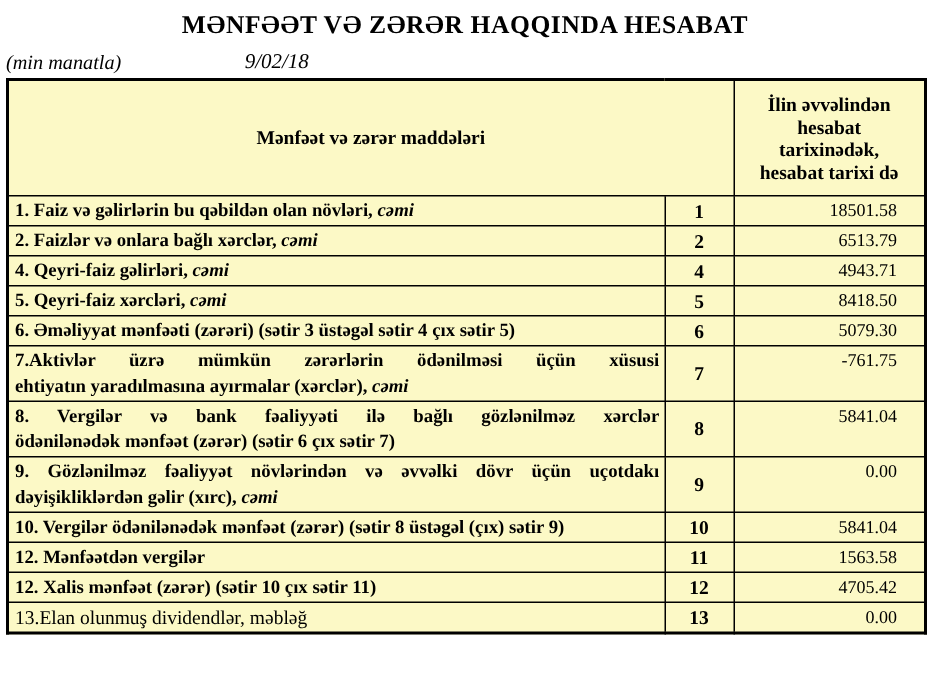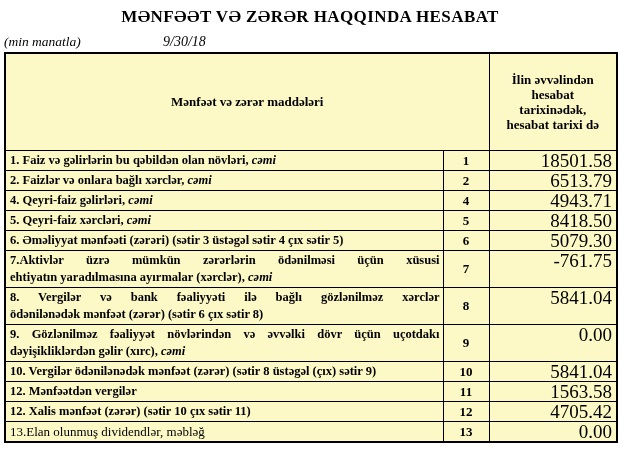--- a/index.html
+++ b/index.html
@@ -60,21 +60,21 @@
     border: 1px solid var(--border-color);
     background: var(--cell-bg);
   }
 
   thead th {
     font-weight: bold;
     font-size: 13px;
     text-align: center;
     vertical-align: middle;
     height: 64px;
-    padding: 18px 2px;
+    padding: 8px 2px;
   }
   th.h-period {
     white-space: pre-line;
     line-height: 15px;
   }
 
   td.label {
     font-weight: bold;
     font-size: 12.5px;
     line-height: 17px;
@@ -97,37 +97,37 @@
   td.num {
     text-align: center;
     font-weight: bold;
     font-size: 13px;
     vertical-align: middle;
     padding: 0;
   }
 
   td.val {
     text-align: right;
-    font-size: 19px;
+    font-size: 12px;
     font-weight: normal;
     vertical-align: top;
     line-height: 17px;
-    padding: 1px 4px 1px 2px;
+    padding: 1px 18px 1px 2px;
   }
 </style>
 </head>
 <body>
 
 <div class="page">
 
   <div class="title">MƏNFƏƏT VƏ ZƏRƏR HAQQINDA HESABAT</div>
 
   <div class="subheader">
     <span class="unit-note">(min manatla)</span>
-    <span class="report-date">9/30/18</span>
+    <span class="report-date">9/02/18</span>
   </div>
 
   <table class="pl">
     <colgroup>
       <col class="c-label">
       <col class="c-num">
       <col class="c-val">
     </colgroup>
     <thead>
       <tr>
@@ -178,21 +178,21 @@
     <td class="label">
             <div class="j">7.Aktivlər üzrə mümkün zərərlərin ödənilməsi üçün xüsusi</div>
             <div class="l2">ehtiyatın yaradılmasına ayırmalar (xərclər), <span class="em">cəmi</span></div>
           </td>
     <td class="num">7</td>
     <td class="val">-761.75</td>
   </tr>
         <tr>
     <td class="label">
             <div class="j">8. Vergilər və bank fəaliyyəti ilə bağlı gözlənilməz xərclər</div>
-            <div class="l2">ödənilənədək mənfəət (zərər) (sətir 6 çıx sətir 8)</div>
+            <div class="l2">ödənilənədək mənfəət (zərər) (sətir 6 çıx sətir 7)</div>
           </td>
     <td class="num">8</td>
     <td class="val">5841.04</td>
   </tr>
         <tr>
     <td class="label">
             <div class="j">9. Gözlənilməz fəaliyyət növlərindən və əvvəlki dövr üçün uçotdakı</div>
             <div class="l2">dəyişikliklərdən gəlir (xırc), <span class="em">cəmi</span></div>
           </td>
     <td class="num">9</td>

